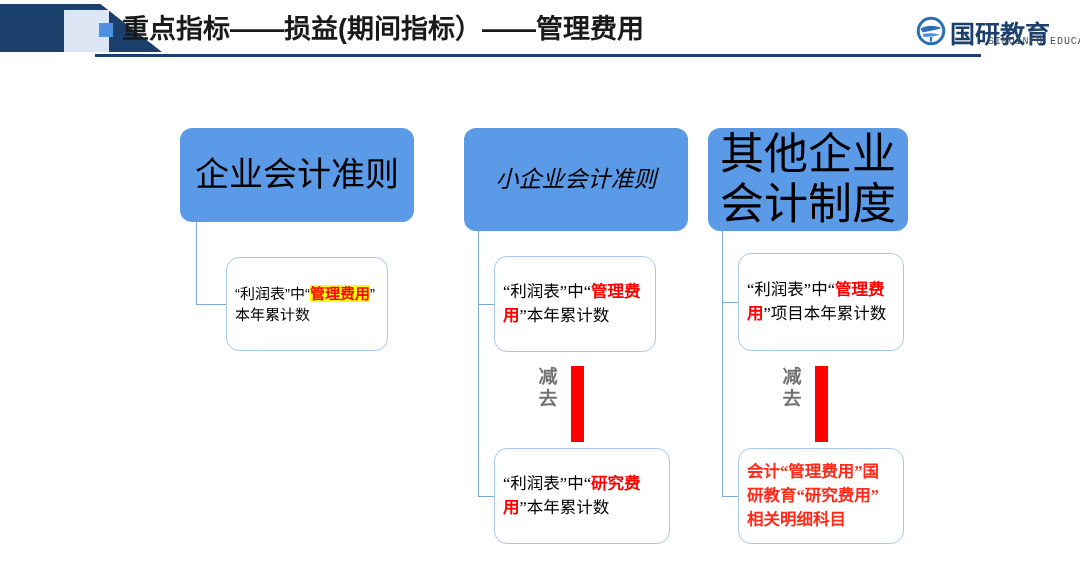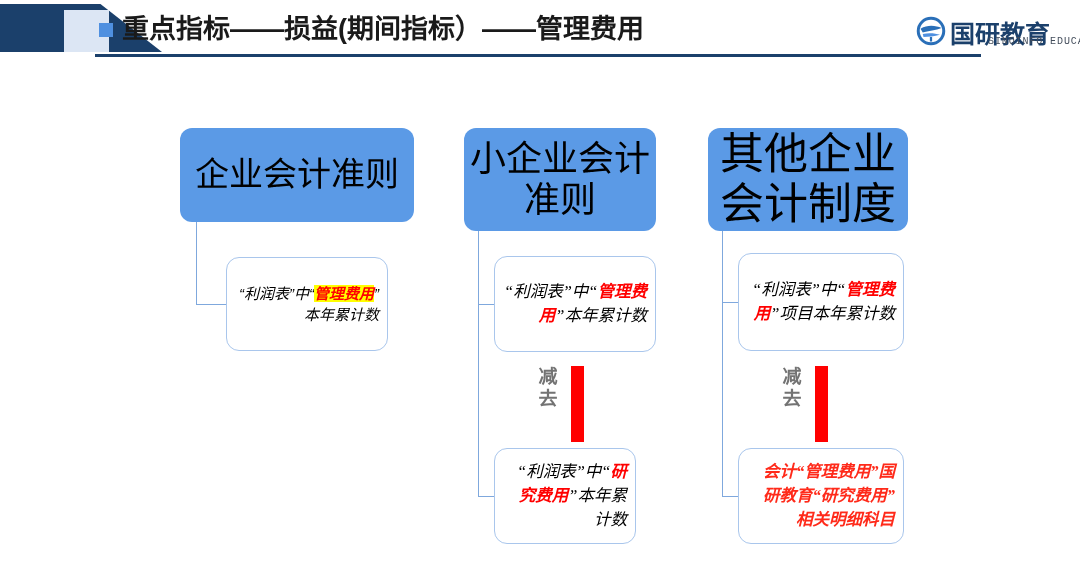--- a/index.html
+++ b/index.html
@@ -107,35 +107,34 @@
     align-items: center;
     justify-content: center;
     text-align: center;
     color: #000;
     font-family: "Liberation Serif", "DejaVu Serif", serif;
     line-height: 1.12;
     padding: 16px 6px;
     box-sizing: border-box;
   }
   #head-1 { left: 180px; top: 128px; width: 234px; height: 94px; font-size: 34px; }
-  #head-2 { left: 464px; top: 128px; width: 192px; height: 103px; font-size: 36px; }
+  #head-2 { left: 464px; top: 128px; width: 224px; height: 103px; font-size: 23px; font-style: italic; }
   #head-3 { left: 708px; top: 128px; width: 200px; height: 103px; font-size: 44px; }
 
   .txt-box {
     position: absolute;
     background: #ffffff;
     border: 1.4px solid #a9c6ec;
     border-radius: 13px;
     display: flex;
     align-items: center;
     justify-content: center;
-    text-align: right;
+    text-align: left;
     box-sizing: border-box;
     padding: 4px 8px;
-    font-style: italic;
   }
   .txt-inner { width: 100%; }
 
   
   #box-1-1 {
     left: 226px; top: 257px; width: 162px; height: 94px;
   }
   #box-1-1 .txt-inner {
     font-family: "Liberation Sans", "DejaVu Sans", sans-serif;
     font-size: 15px;
@@ -150,21 +149,21 @@
   
   .serif-txt {
     font-family: "Liberation Serif", "DejaVu Serif", serif;
     font-size: 16.5px;
     line-height: 1.45;
   }
   .red { color: #ff0000; font-weight: bold; }
   .allred { color: #ff2a1a; font-weight: bold; }
 
   #box-2-1 { left: 494px; top: 256px; width: 162px; height: 96px; }
-  #box-2-2 { left: 494px; top: 448px; width: 142px; height: 96px; }
+  #box-2-2 { left: 494px; top: 448px; width: 176px; height: 96px; }
   #box-3-1 { left: 738px; top: 253px; width: 166px; height: 98px; }
   #box-3-2 { left: 738px; top: 448px; width: 166px; height: 96px; }
 
   
   .ln { position: absolute; background: #7fa8dd; }
   .ln-v { width: 1.4px; }
   .ln-h { height: 1.4px; }
 
   
   .minus-group { position: absolute; }

